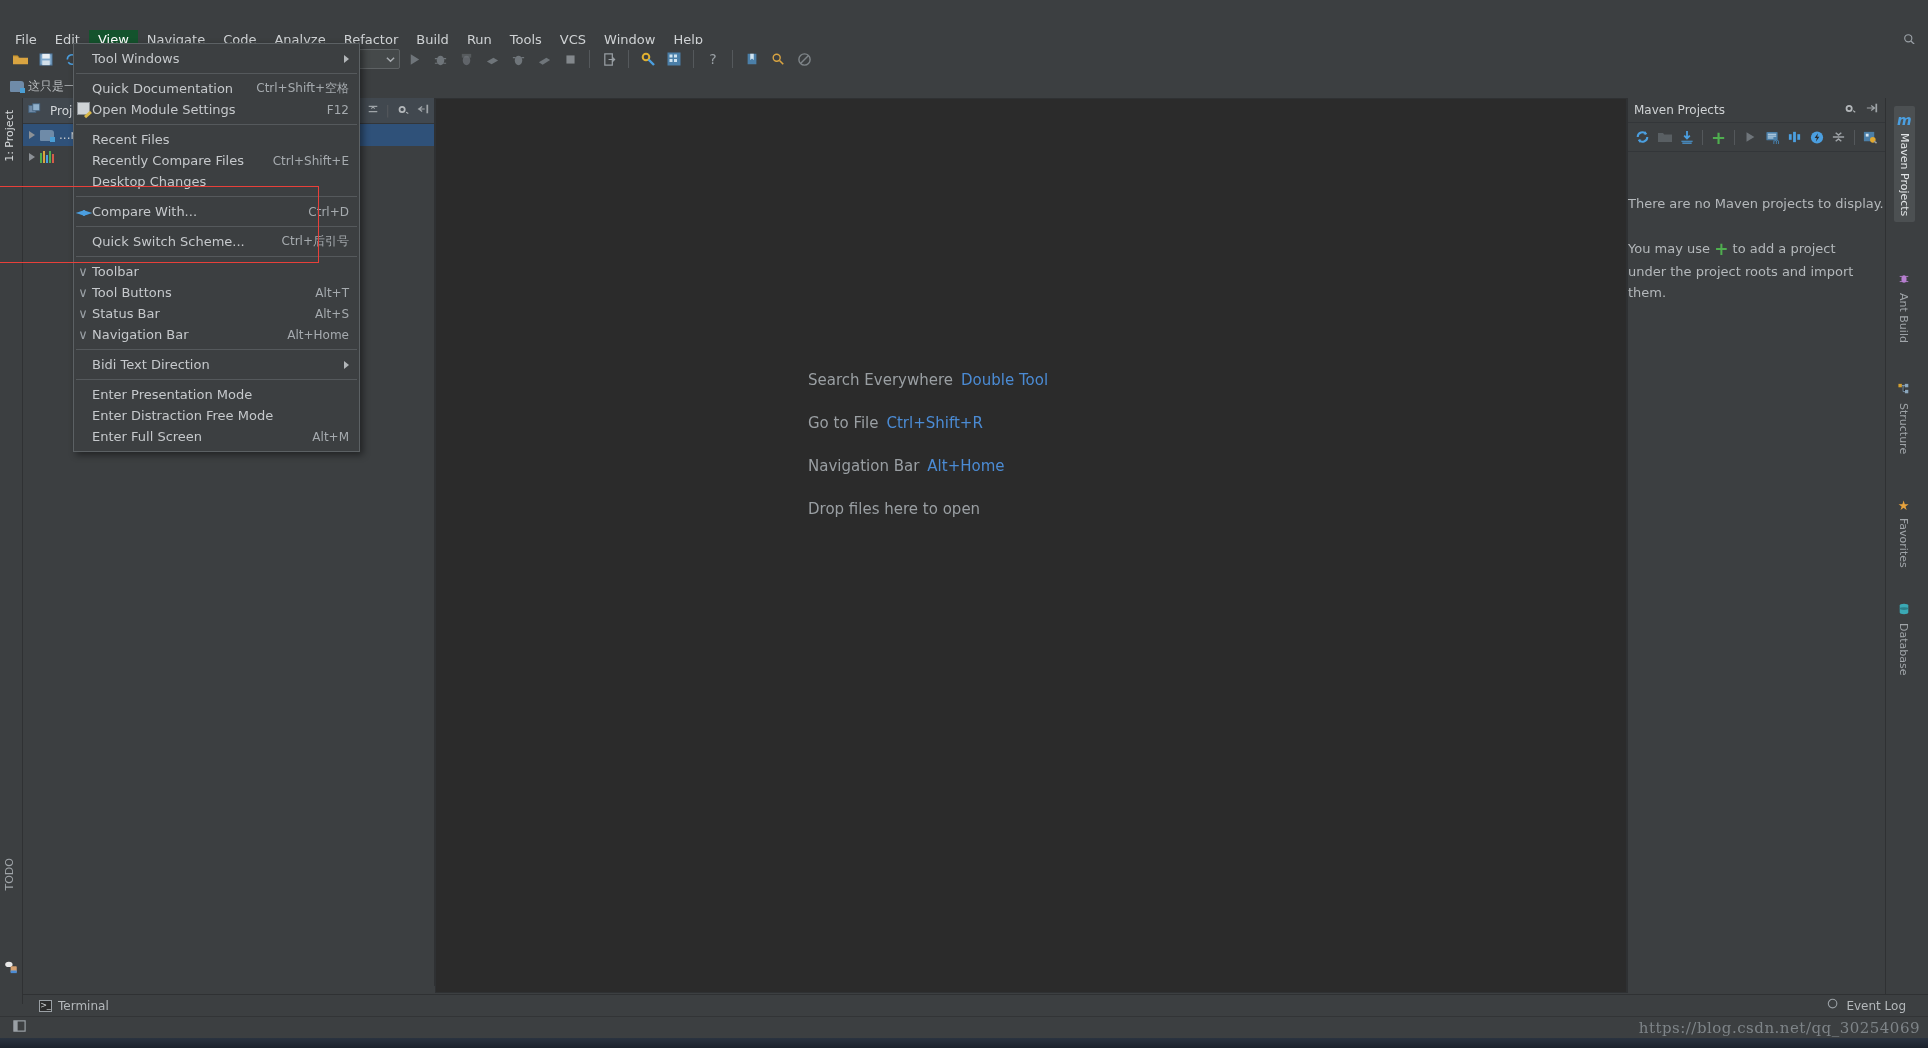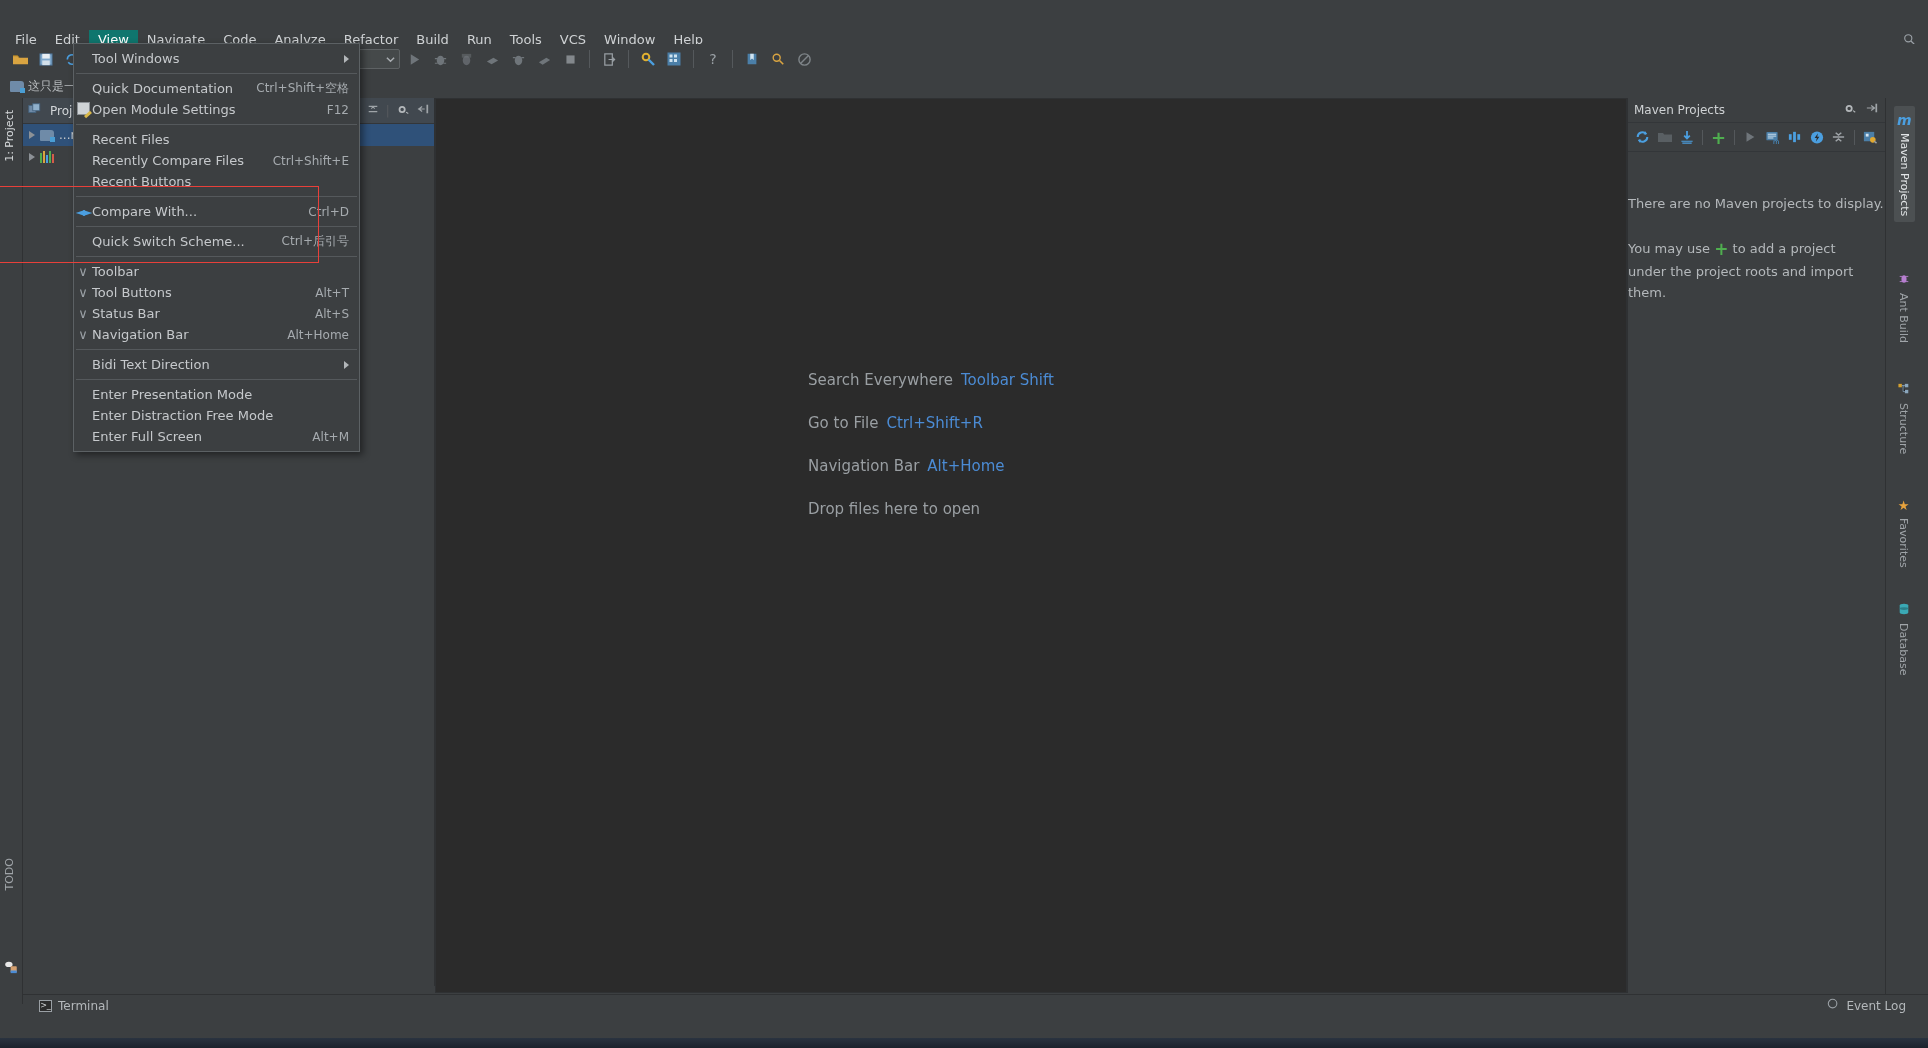--- a/index.html
+++ b/index.html
@@ -50,21 +50,21 @@
   
   .menubar {
     position: absolute; left: 0; top: 23px; width: 1928px; height: 34px;
     background: #3c3f41; display: flex; align-items: center;
     padding-left: 6px;
     border-bottom: 1px solid #2f3133;
   }
   .menu-item {
     padding: 2px 9px; font-size: 13px; color: #cfd2d4; white-space: nowrap;
   }
-  .menu-item.active { background: #0f766e; color: #ffffff; }
+  .menu-item.active { background: #14532d; color: #ffffff; }
   .menu-item u { text-decoration: underline; }
   .menubar-spacer { flex: 1; }
   .menubar-search {
     width: 18px; height: 18px; margin-right: 10px;
     display: flex; align-items: center; justify-content: center;
     color: #9aa0a6;
   }
 
   
   .toolbar {
@@ -495,21 +495,21 @@
           <i style="height:9px;background:#d45c4a;"></i>
       </span>
       <span></span>
     </div>
 
   </div>
 
   <div class="editor-area">
     <div class="welcome">
       <div class="wrow">
-        <span>Search Everywhere</span><span class="wkey">Toolbar Shift</span>
+        <span>Search Everywhere</span><span class="wkey">Double Tool</span>
       </div>
       <div class="wrow">
         <span>Go to File</span><span class="wkey">Ctrl+Shift+R</span>
       </div>
       <div class="wrow">
         <span>Navigation Bar</span><span class="wkey">Alt+Home</span>
       </div>
       <div class="wrow">
         <span>Drop files here to open</span>
       </div>
@@ -656,20 +656,29 @@
     <span class="bt-right">
       <span>
         <svg width="13" height="13" viewBox="0 0 14 14">
             <circle cx="6" cy="6" r="4.6" fill="none" stroke="#9aa0a5" stroke-width="1.2"></circle>
           </svg>
       </span>
       <span>Event Log</span>
     </span>
   </div>
 
+  <div class="statusbar">
+    <span>
+      <svg width="15" height="14" viewBox="0 0 16 15">
+          <rect x="2" y="2" width="12" height="11" fill="none" stroke="#9aa0a5" stroke-width="1.3"></rect>
+          <rect x="2" y="2" width="4" height="11" fill="#9aa0a5"></rect>
+        </svg>
+    </span>
+    <span class="sb-watermark">https://blog.csdn.net/qq_30254069</span>
+  </div>
 
   <div class="taskbar"></div>
 
   <div class="vmenu" id="vmenu">
       <div class="mrow">
         <span class="mi-icon"></span>
         <span class="mi-label">Tool Windows</span>
         <span class="mi-sub"></span>
       </div>
       <div class="msep"></div>
@@ -688,21 +697,21 @@
         <span class="mi-icon"></span>
         <span class="mi-label">Recent Files</span>
       </div>
       <div class="mrow">
         <span class="mi-icon"></span>
         <span class="mi-label">Recently Compare Files</span>
         <span class="mi-key">Ctrl+Shift+E</span>
       </div>
       <div class="mrow">
         <span class="mi-icon"></span>
-        <span class="mi-label">Recent Buttons</span>
+        <span class="mi-label">Desktop Changes</span>
       </div>
       <div class="msep"></div>
       <div class="mrow">
         <span class="mi-icon"><span class="mi-cmp-glyph">◄►</span></span>
         <span class="mi-label">Compare With...</span>
         <span class="mi-key">Ctrl+D</span>
       </div>
       <div class="msep"></div>
       <div class="mrow">
         <span class="mi-icon"></span>

